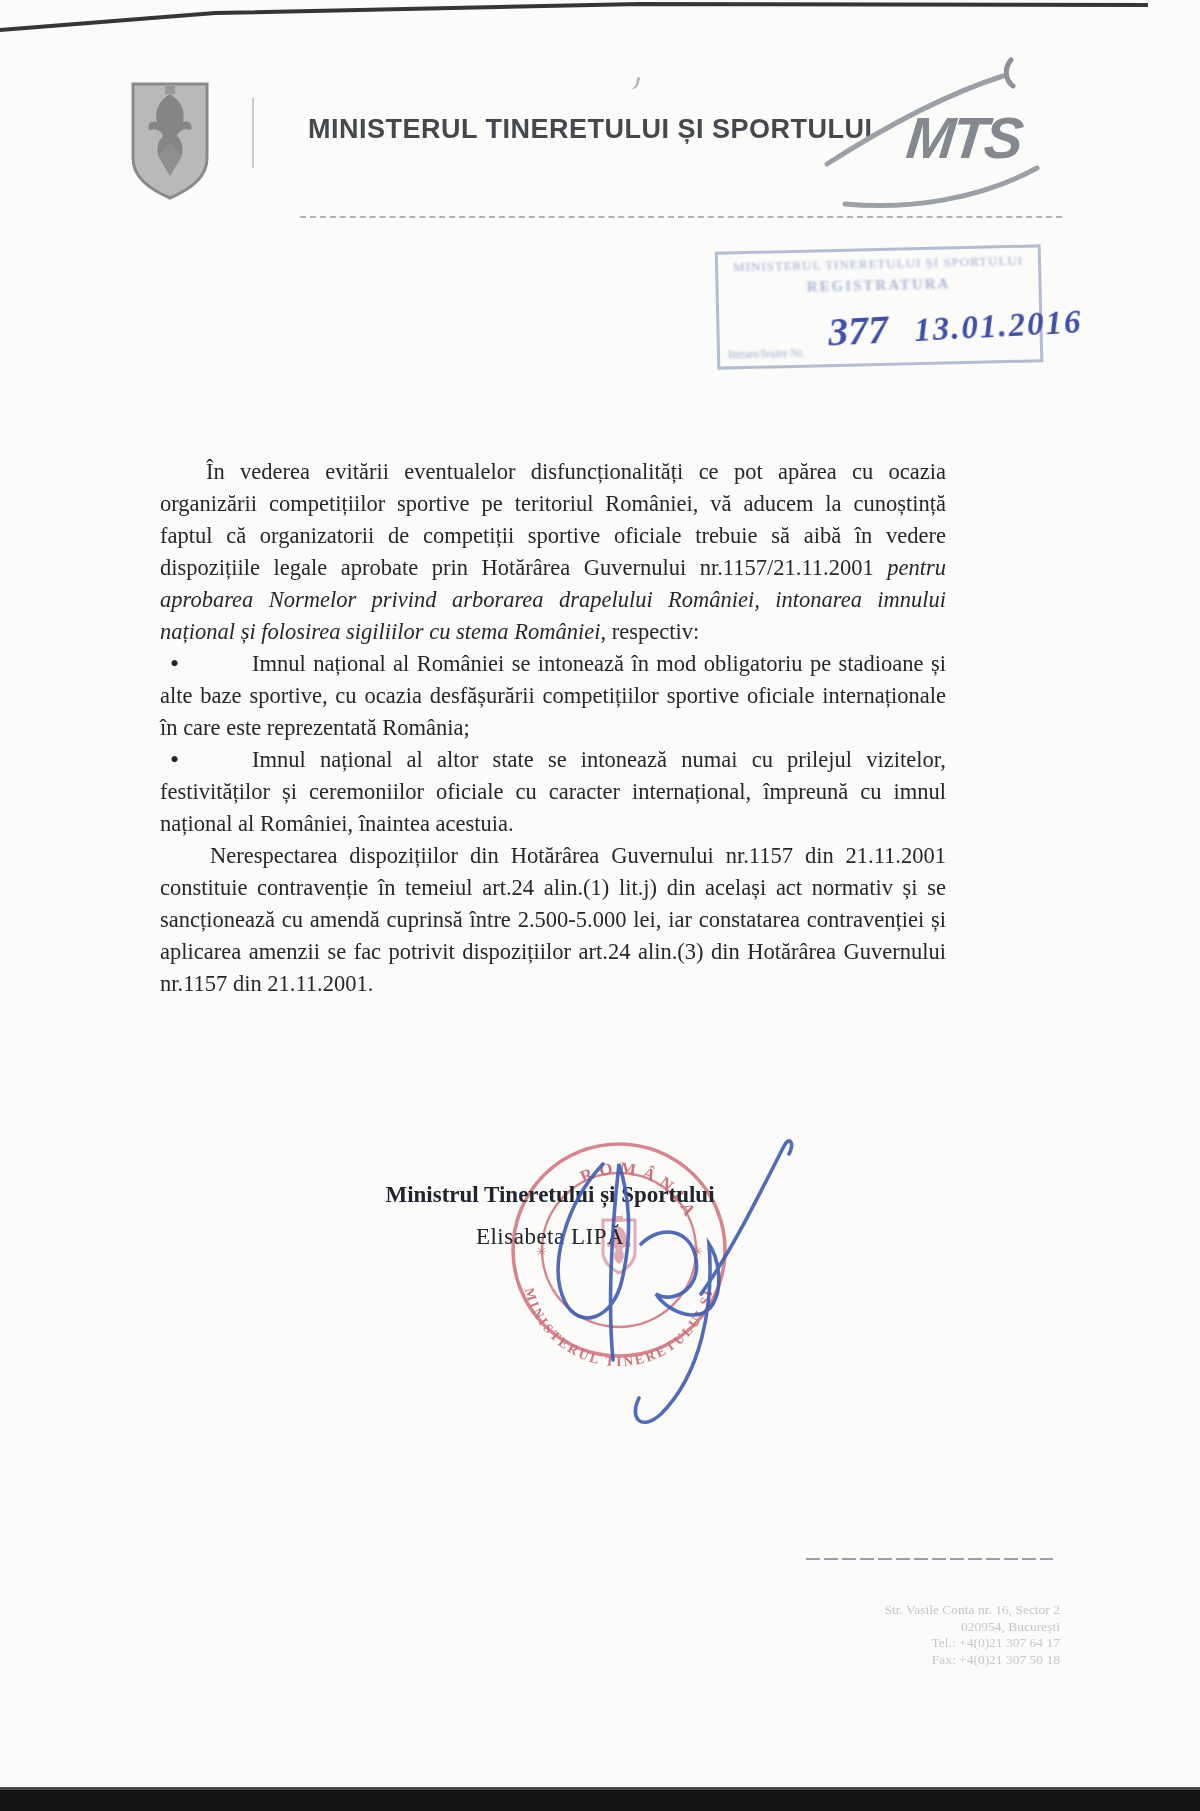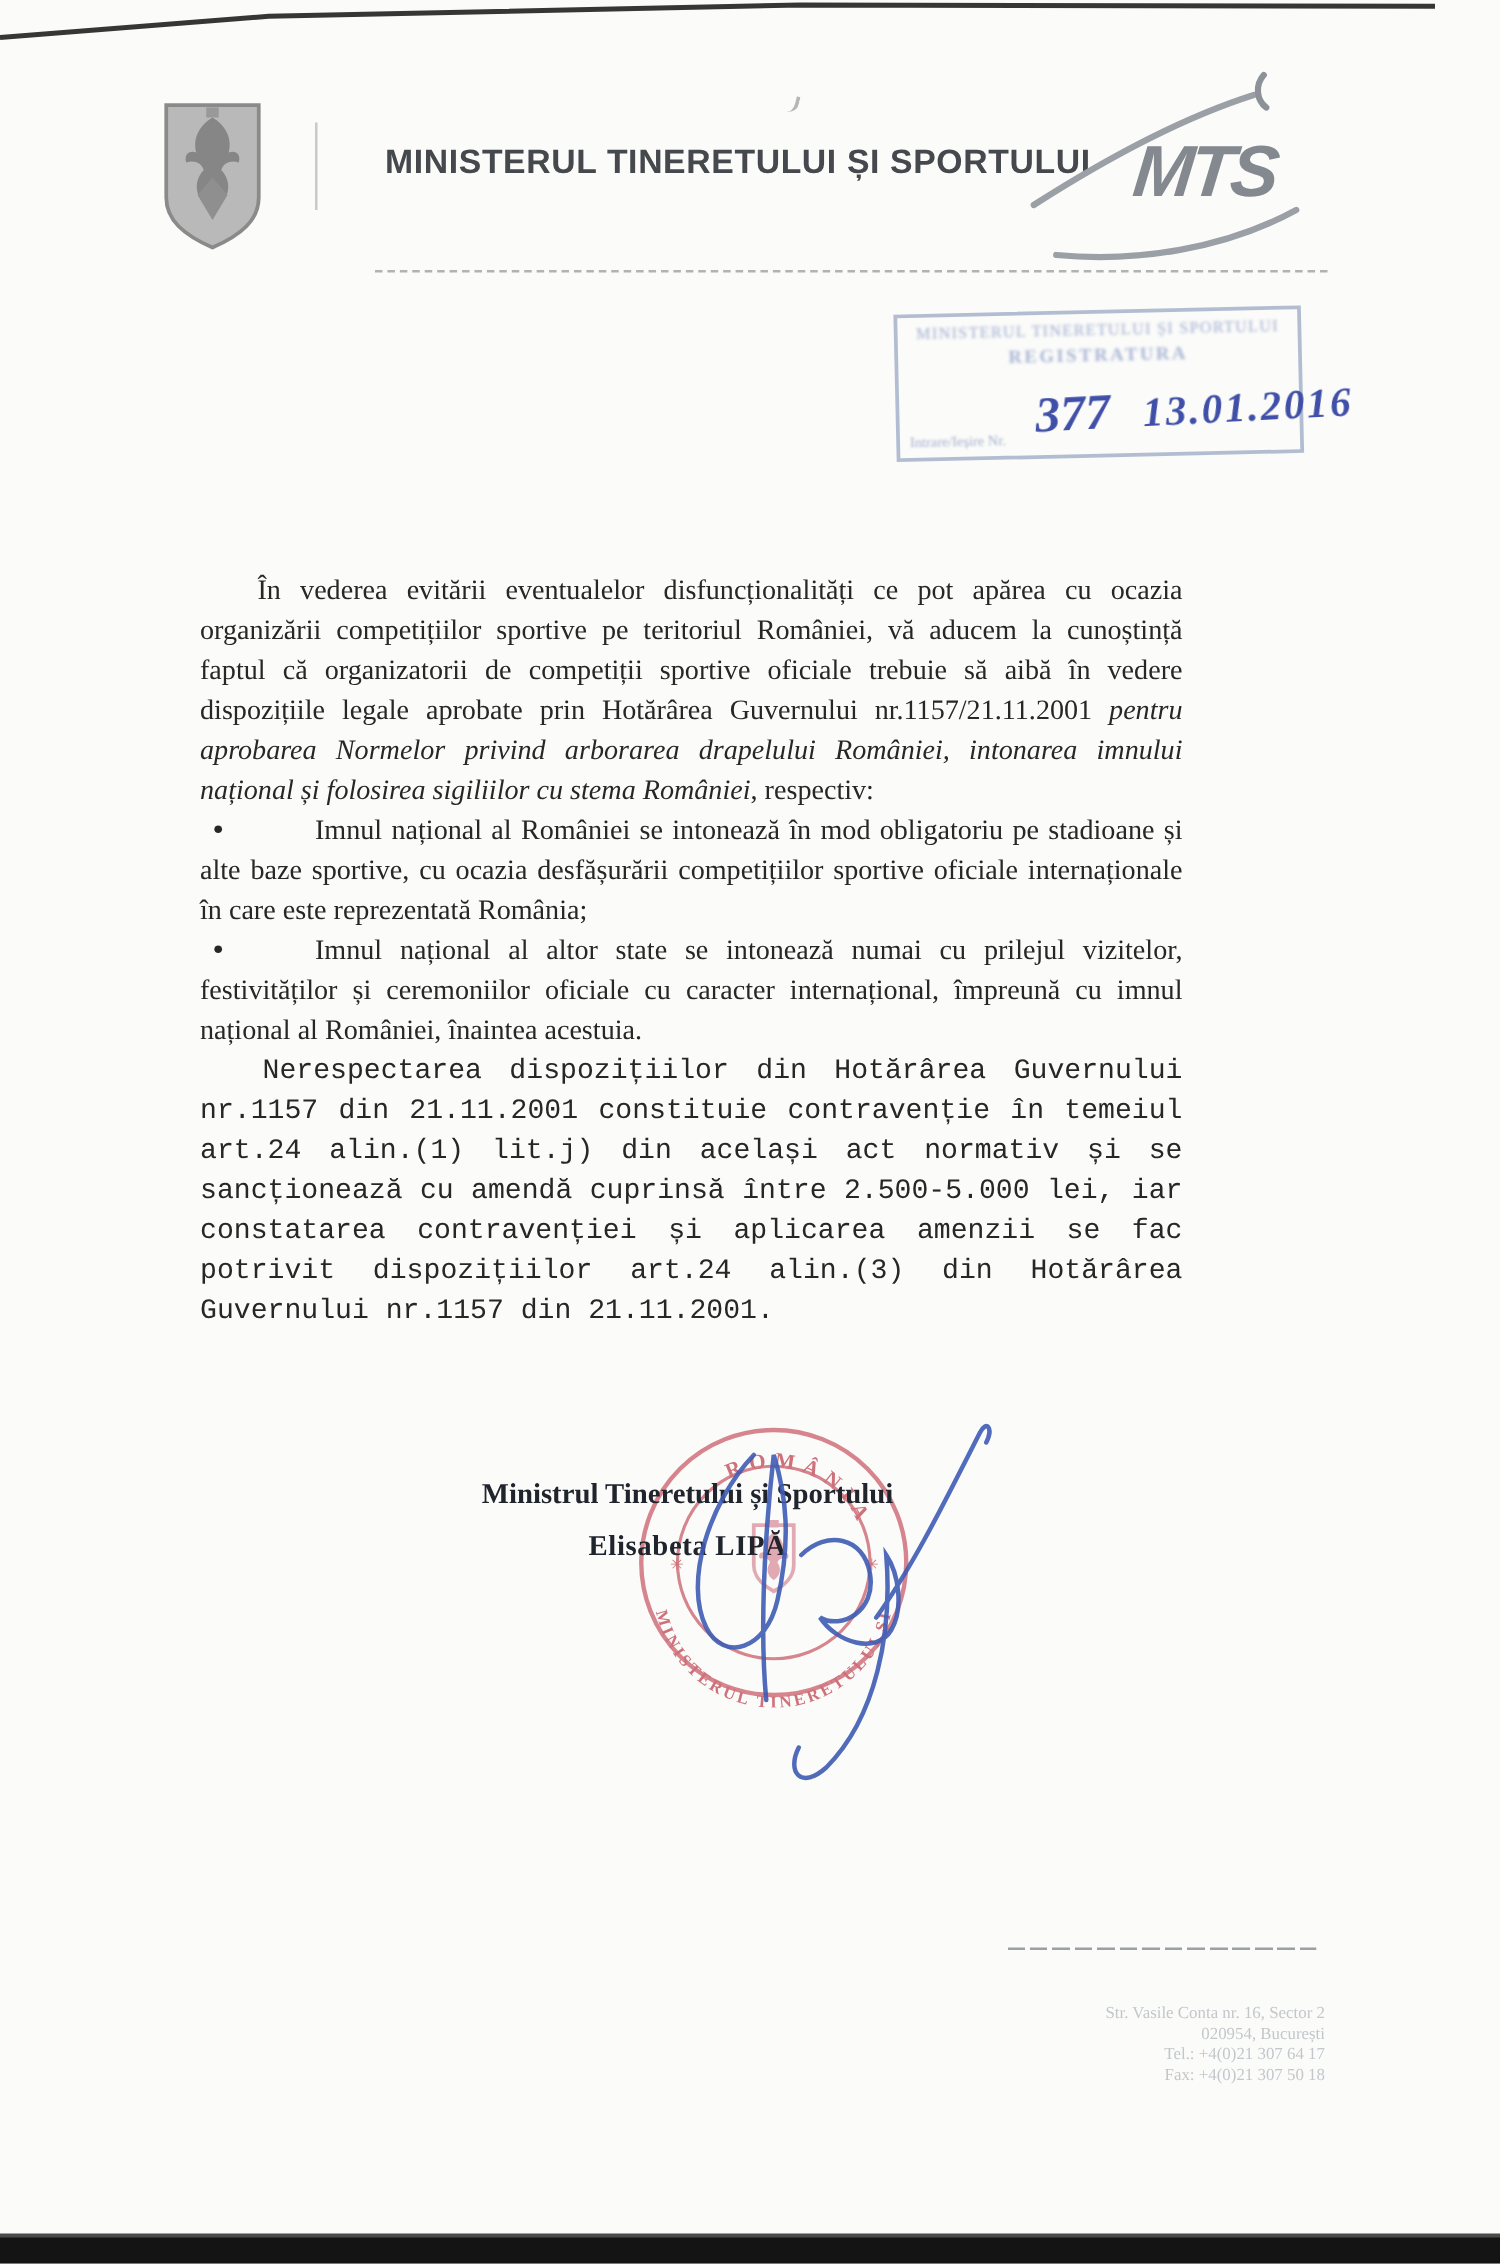--- a/index.html
+++ b/index.html
@@ -53,28 +53,28 @@
   .doc-title{
     position:absolute;left:158px;top:412px;width:788px;text-align:center;
     font-weight:700;font-size:23.5px;color:#1e1e1e;letter-spacing:.2px;white-space:nowrap;
   }
   .body-text{
     position:absolute;left:160px;top:456px;width:786px;
     font-size:22.5px;line-height:32px;color:#272727;text-align:justify;
   }
   .body-text p{margin:0;}
   .p-first{text-indent:46px;}
-  .p-last{text-indent:50px;font-family:Liberation Mono, monospace;}
+  .p-last{text-indent:50px;}
   .bullet{position:relative;text-indent:92px;}
   .bullet .dot{position:absolute;left:10px;top:0;text-indent:0;font-size:26px;}
   .it{font-style:italic;}
   
   .sig-block{position:absolute;left:320px;top:1182px;width:460px;text-align:center;color:#20242c;}
   .sig-role{font-weight:700;font-size:23px;}
-  .sig-name{font-weight:700;font-size:23px;margin-top:16px;letter-spacing:.5px;}
+  .sig-name{font-weight:400;font-size:23px;margin-top:16px;letter-spacing:.5px;}
   .round-stamp{position:absolute;left:503px;top:1134px;opacity:.82;filter:blur(.5px);}
   .signature-svg{position:absolute;left:495px;top:1116px;}
   
   .footer-rule{position:absolute;left:806px;top:1558px;width:247px;height:2px;
     background:repeating-linear-gradient(90deg,#9aa0a5 0 14px,transparent 14px 18px);}
   .footer{
     position:absolute;left:738px;top:1570px;width:322px;text-align:right;
     font-size:13.5px;line-height:16.5px;color:#c3c7cb;filter:blur(.3px);margin-top:32px;
   }
   .artifact{position:absolute;left:628px;top:76px;width:8px;height:14px;

